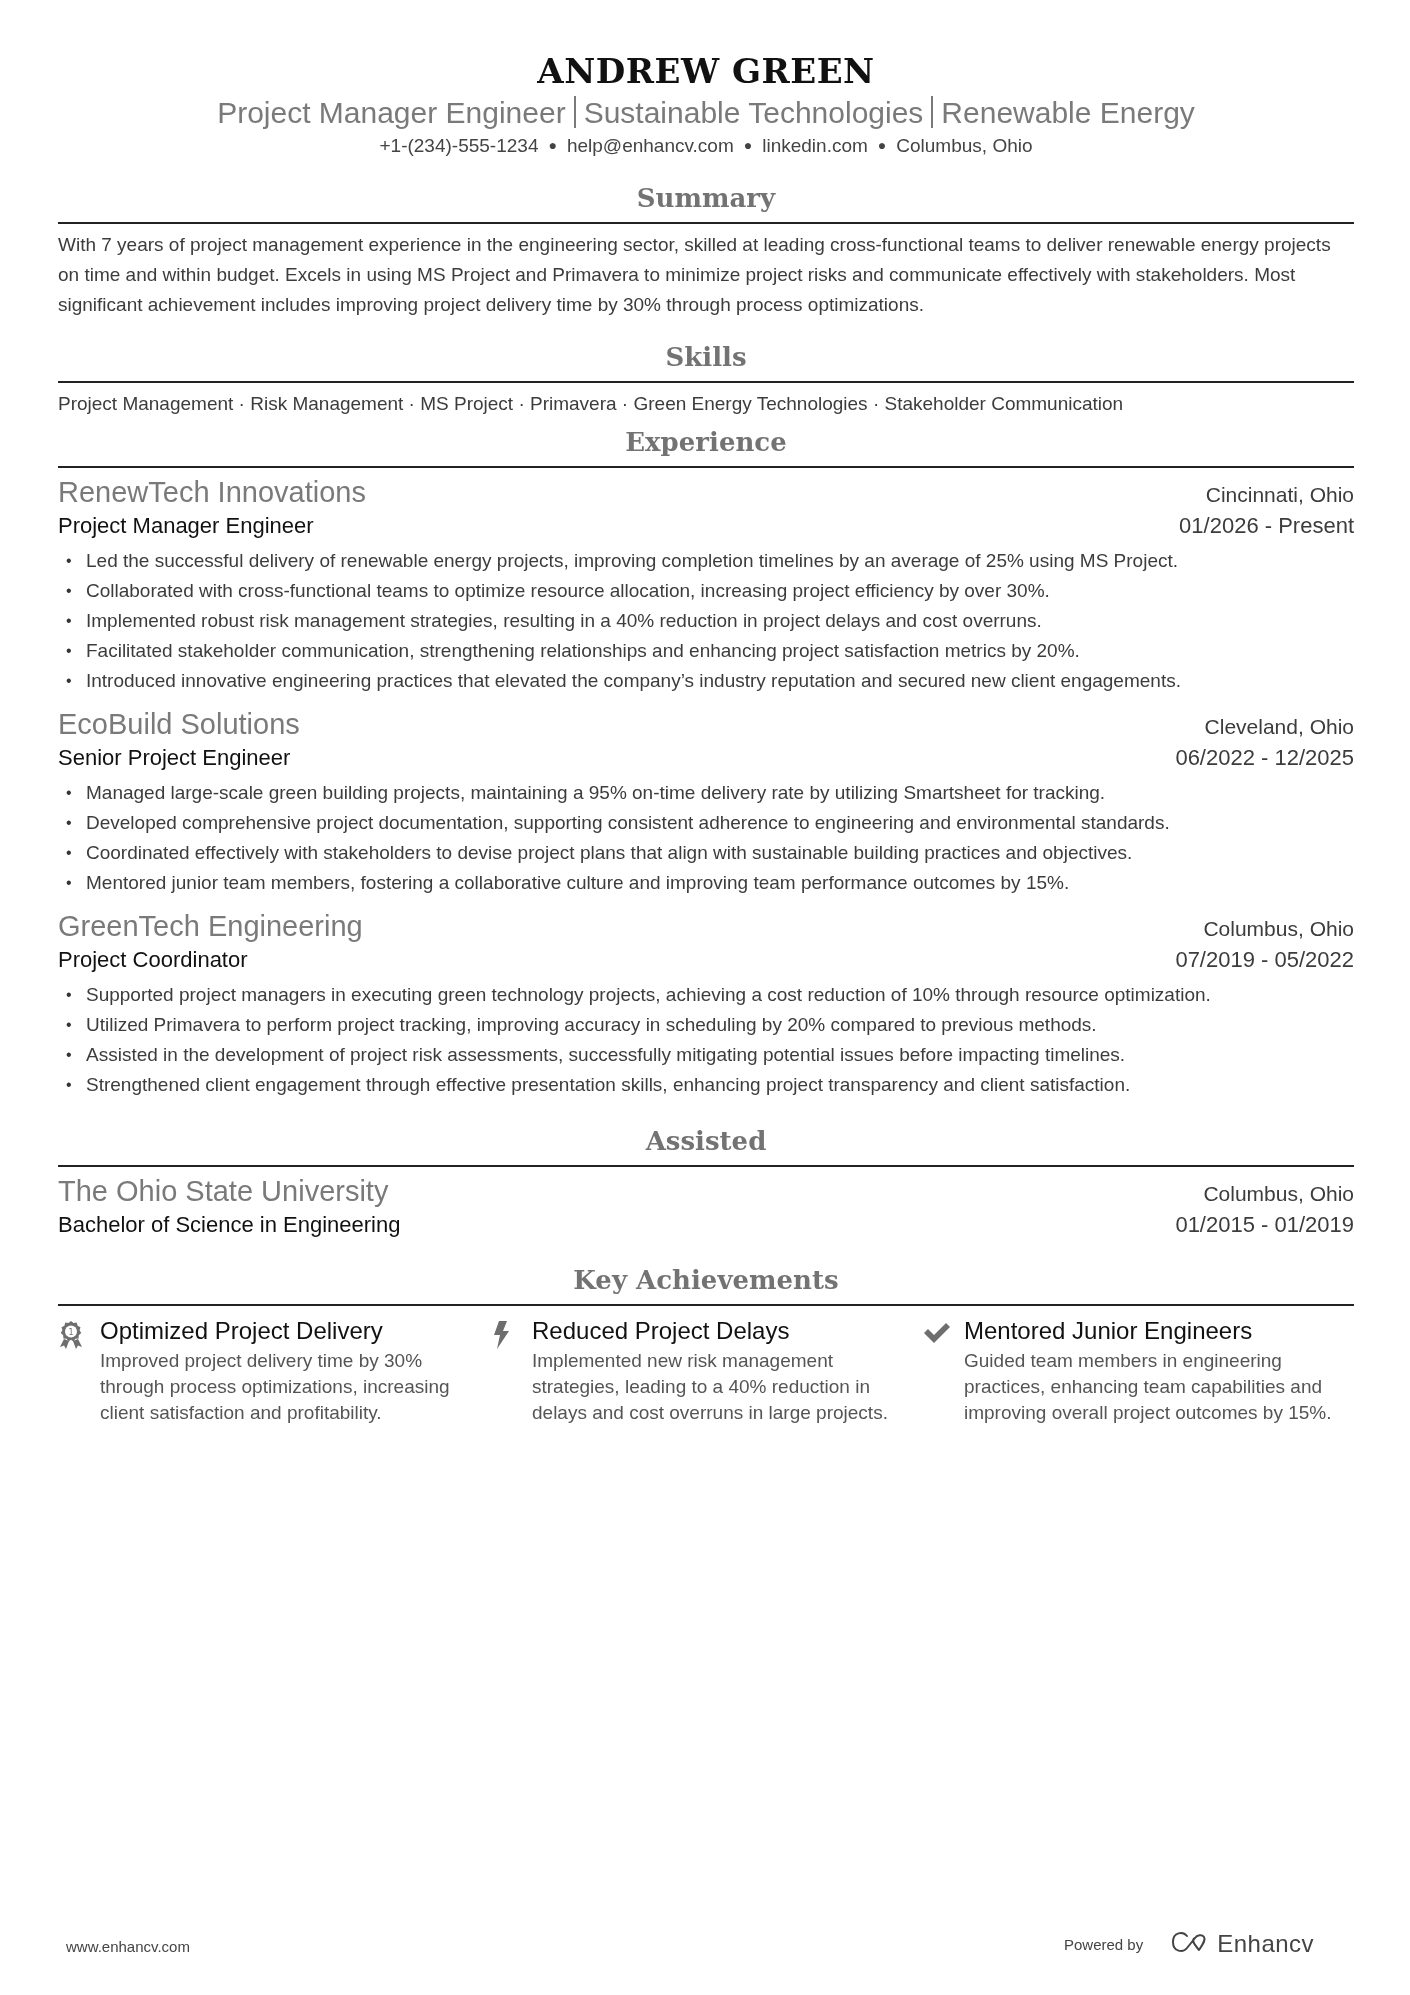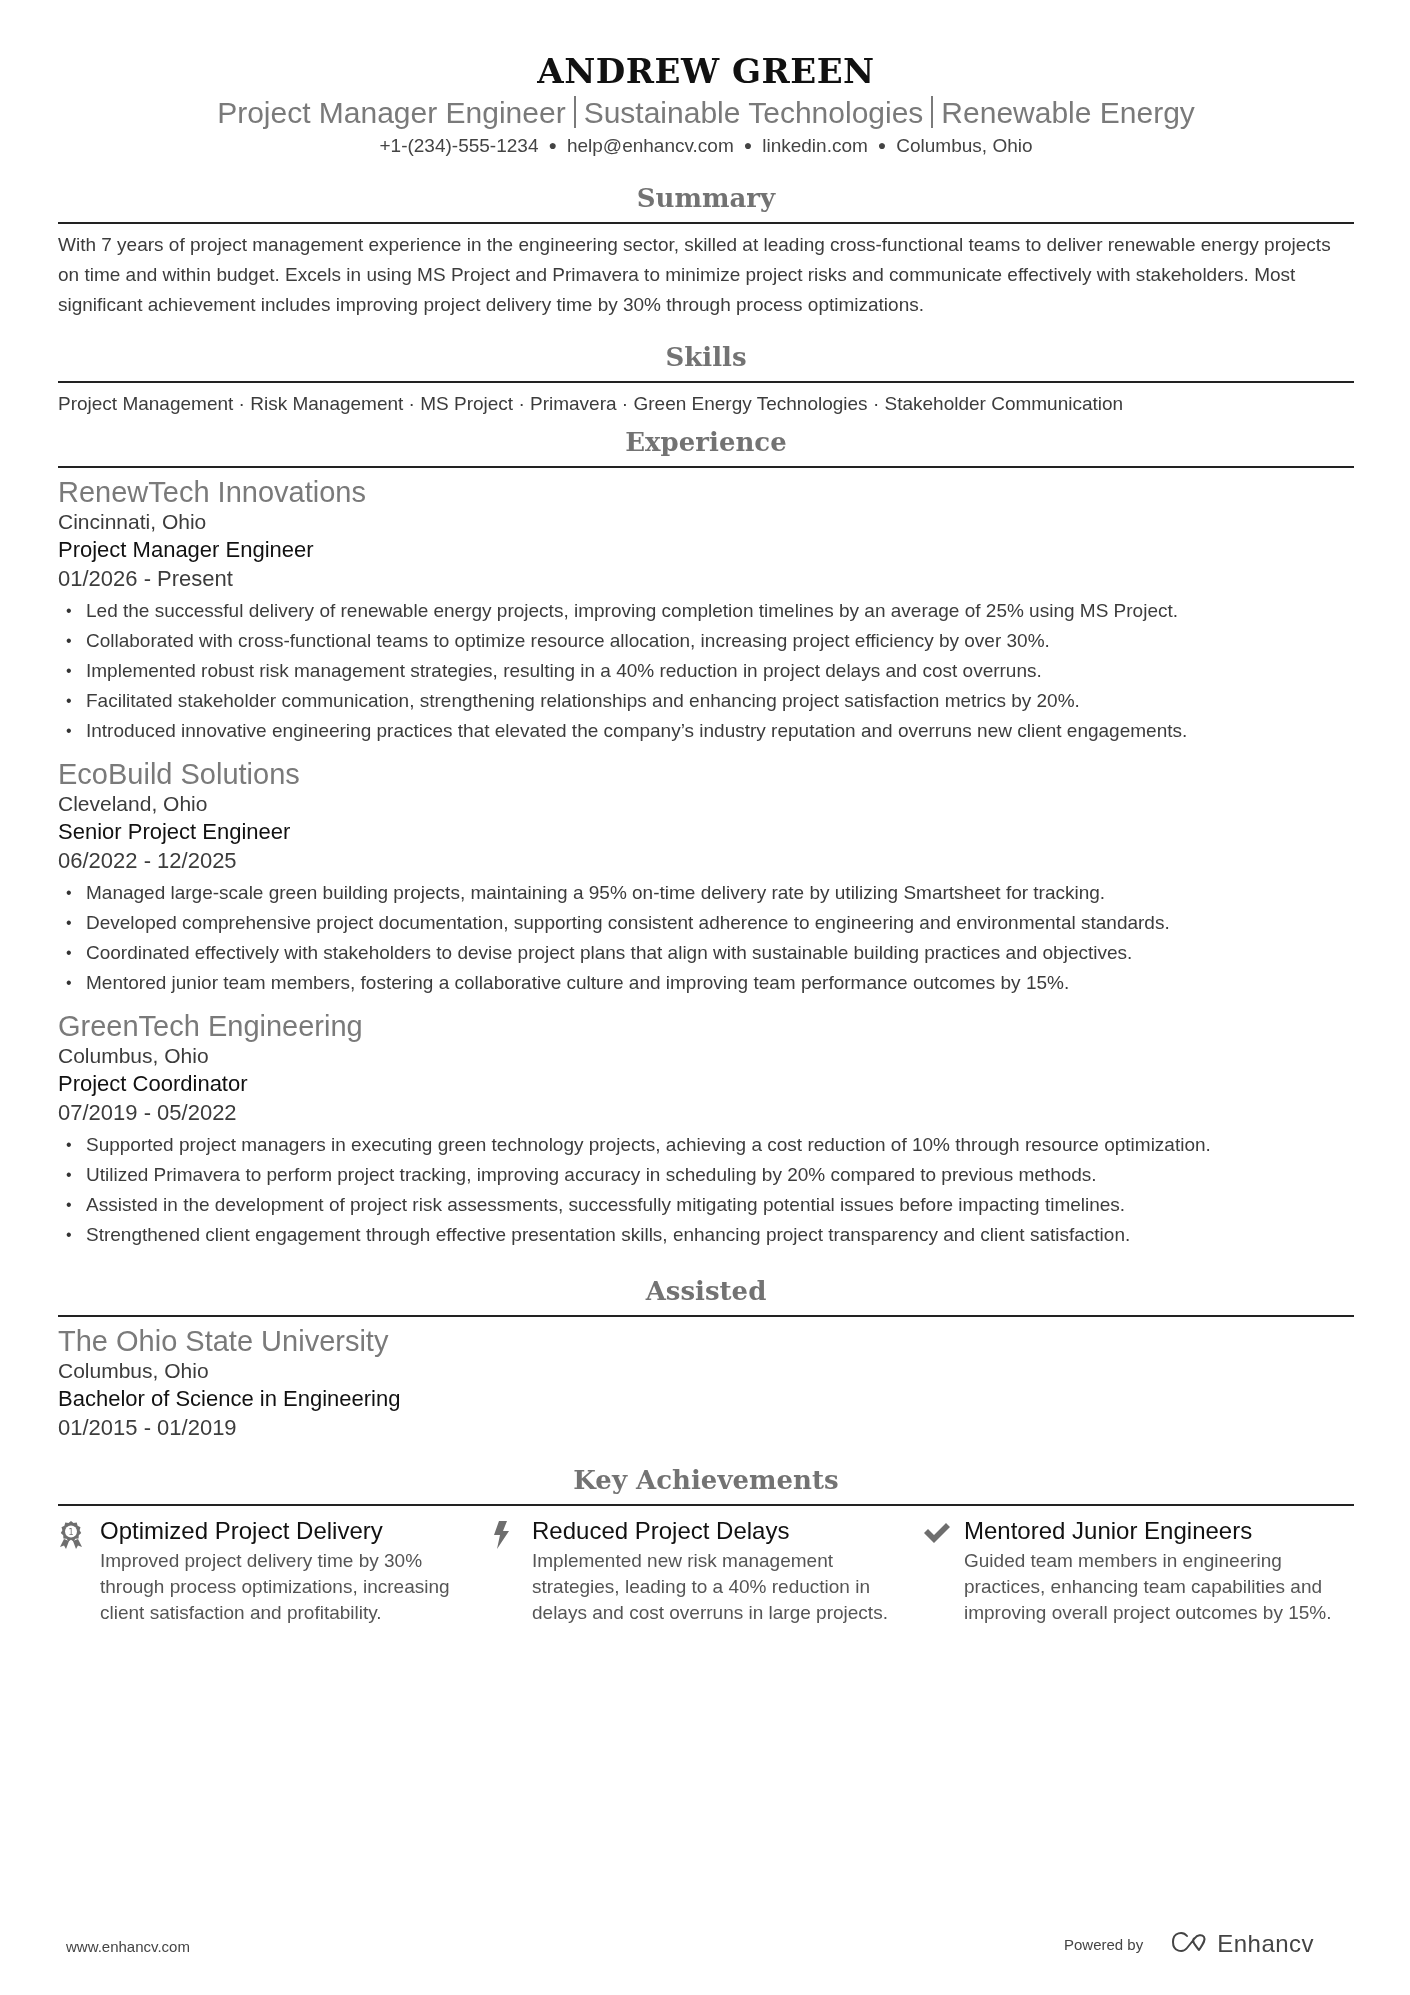--- a/index.html
+++ b/index.html
@@ -14,21 +14,21 @@
   .contacts { font-size: 19px; color: #444; line-height: 26px; }
   .contacts .dot { margin: 0 10px; font-size: 14px; vertical-align: 2px; }
 
   .section-title { text-align: center; font-family: "DejaVu Serif", serif; font-weight: bold; font-size: 26px; color: #737373; line-height: 34px; }
   .rule { height: 2px; background: #222; margin-top: 7px; }
 
   .summary { font-size: 19px; line-height: 30px; color: #3c3c3c; margin-top: 6px; }
   .skills { font-size: 19px; line-height: 30px; color: #3c3c3c; margin-top: 6px; }
 
   .job { margin-top: 6px; }
-  .row { display: flex; justify-content: space-between; align-items: baseline; flex-direction: column; }
+  .row { display: flex; justify-content: space-between; align-items: baseline; }
   .company { font-size: 29px; color: #7a7a7a; line-height: 36px; }
   .location { font-size: 21px; color: #3c3c3c; }
   .role { font-size: 22px; color: #111; line-height: 32px; }
   .dates { font-size: 22px; color: #3c3c3c; }
   ul.bullets { list-style: none; margin-top: 4px; }
   ul.bullets li { position: relative; padding-left: 28px; font-size: 19px; line-height: 30px; color: #3c3c3c; }
   ul.bullets li::before { content: "\2022"; position: absolute; left: 8px; top: 0; font-size: 16px; color: #333; }
 
   .achievements { display: flex; margin-top: 8px; }
   .ach { width: 442px; display: flex; }
@@ -79,21 +79,21 @@
       </div>
       <div class="row">
         <span class="role">Project Manager Engineer</span>
         <span class="dates">01/2026 - Present</span>
       </div>
       <ul class="bullets">
         <li>Led the successful delivery of renewable energy projects, improving completion timelines by an average of 25% using MS Project.</li>
         <li>Collaborated with cross-functional teams to optimize resource allocation, increasing project efficiency by over 30%.</li>
         <li>Implemented robust risk management strategies, resulting in a 40% reduction in project delays and cost overruns.</li>
         <li>Facilitated stakeholder communication, strengthening relationships and enhancing project satisfaction metrics by 20%.</li>
-        <li>Introduced innovative engineering practices that elevated the company’s industry reputation and overruns new client engagements.</li>
+        <li>Introduced innovative engineering practices that elevated the company’s industry reputation and secured new client engagements.</li>
       </ul>
     </div>
 
     <div class="job" style="margin-top:10px;">
       <div class="row">
         <span class="company">EcoBuild Solutions</span>
         <span class="location">Cleveland, Ohio</span>
       </div>
       <div class="row">
         <span class="role">Senior Project Engineer</span>

